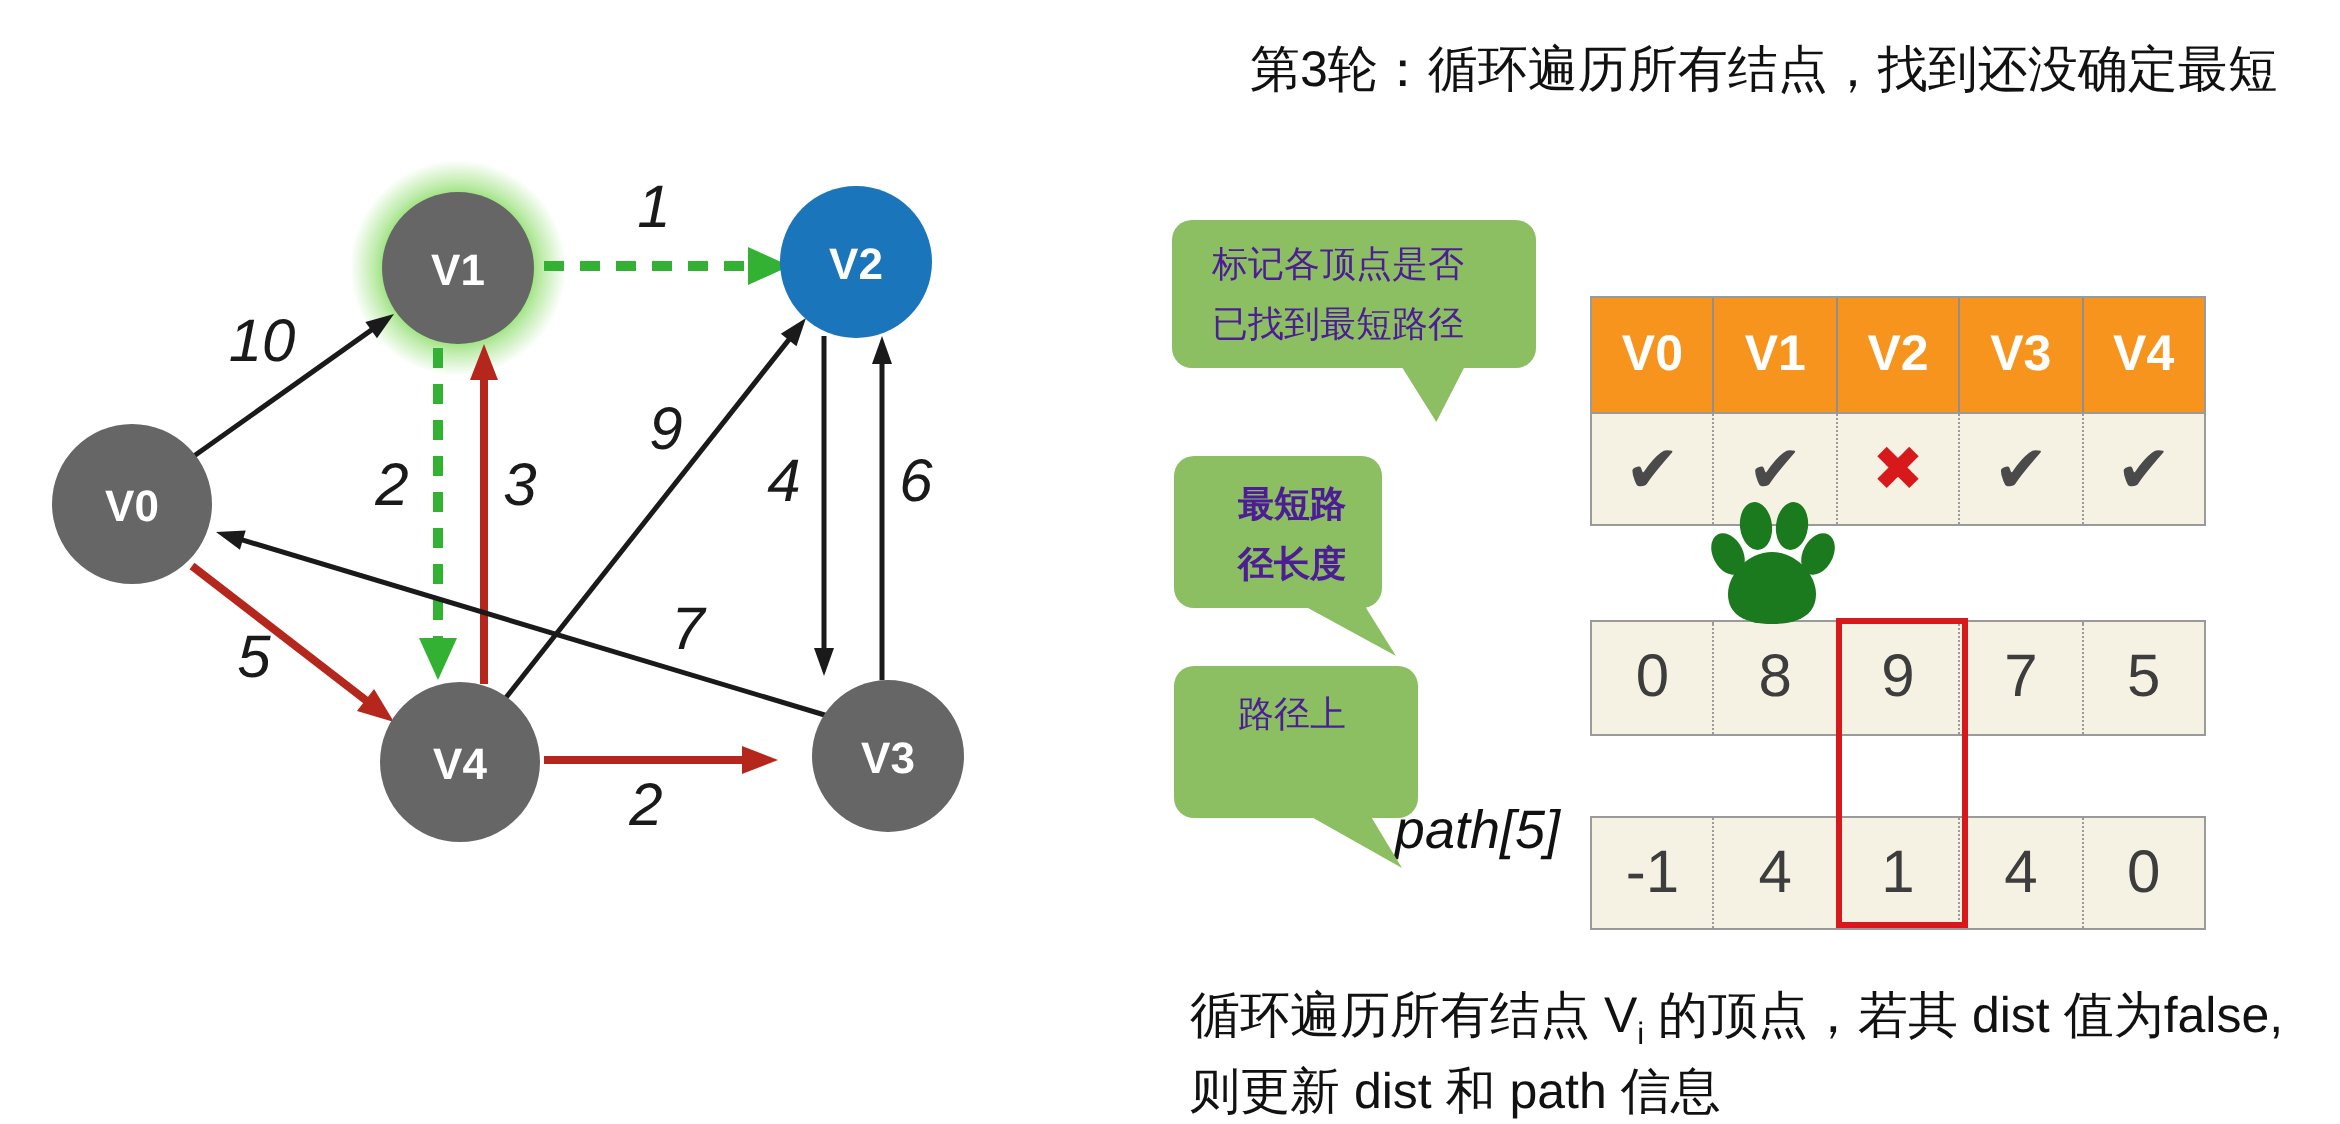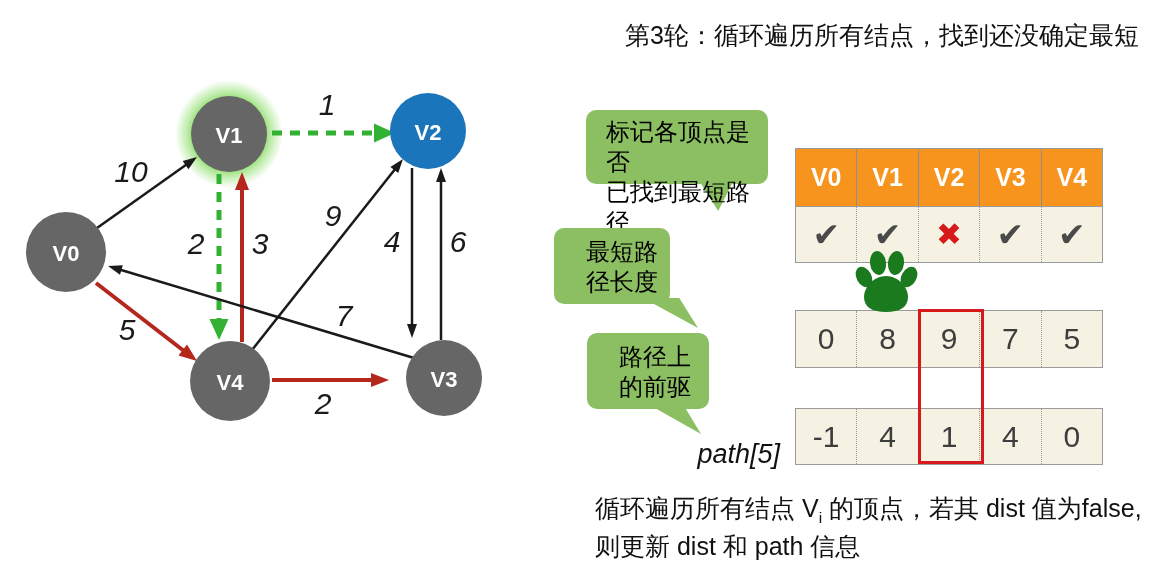--- a/index.html
+++ b/index.html
@@ -9,35 +9,35 @@
   }
   .stage *{box-sizing:border-box;}
   #graph-svg{position:absolute;left:0;top:0;}
 
   
   .title-text{position:absolute;left:595px;top:16px;width:570px;font-size:25px;line-height:39px;color:#111;margin-left:30px;}
   .bottom-text{position:absolute;left:595px;top:489px;width:570px;font-size:25px;line-height:38px;color:#111;}
   sub.vi{font-size:0.62em;line-height:0;}
 
   
-  .bubble{position:absolute;background:#8cbe62;color:#000000;border-radius:10px;
-          font-size:24px;line-height:30px;padding:7px 0 0 32px;z-index:3;}
+  .bubble{position:absolute;background:#8cbe62;color:#4c1d95;border-radius:10px;
+          font-size:18px;line-height:30px;padding:7px 0 0 32px;z-index:3;}
   .b1{left:586px;top:110px;width:182px;height:74px;padding-left:20px;}
-  .b2{left:554px;top:228px;width:116px;height:76px;padding-top:9px;}
+  .b2{left:587px;top:228px;width:104px;height:76px;padding-top:9px;font-weight:bold;}
   .b3{left:587px;top:333px;width:122px;height:76px;padding-top:9px;}
   .tail{position:absolute;background:#8cbe62;z-index:2;}
   .t1{left:700px;top:182px;width:33px;height:29px;clip-path:polygon(0 0,100% 0,55% 100%);}
   .t2{left:643px;top:298px;width:55px;height:30px;clip-path:polygon(0 0,66% 0,100% 100%);}
   .t3{left:646px;top:403px;width:55px;height:31px;clip-path:polygon(0 0,66% 0,100% 100%);}
 
   
   .row-label{position:absolute;width:140px;text-align:right;font-style:italic;font-size:27px;color:#111;}
   .lbl-final{left:640px;top:219px;}
   .lbl-dist{left:640px;top:324px;}
-  .lbl-path{left:640px;top:439px;}
+  .lbl-path{left:640px;top:400px;}
 
   
   .vtable{position:absolute;left:795px;width:308px;display:flex;border:1px solid #9a9a9a;}
   .vtable.header{top:148px;height:59px;background:#f7941e;}
   .vtable.cells{background:#f6f2e3;}
   #tbl-final{top:206px;height:57px;}
   #tbl-dist{top:310px;height:58px;}
   #tbl-path{top:408px;height:57px;}
   .hcell{flex:1;display:flex;align-items:center;justify-content:center;
          color:#fff;font-weight:bold;font-size:25px;}
@@ -121,21 +121,20 @@
   <div class="tail t1"></div>
 
   <div class="bubble b2">
     <div>最短路</div>
     <div>径长度</div>
   </div>
   <div class="tail t2"></div>
 
   <div class="bubble b3">
     <div>路径上</div>
-    <div>的前驱</div>
   </div>
   <div class="tail t3"></div>
 
   <div class="row-label lbl-path">path[5]</div>
 
   <div class="vtable header" id="tbl-header">
       <div class="hcell">V0</div>
       <div class="hcell">V1</div>
       <div class="hcell">V2</div>
       <div class="hcell">V3</div>

